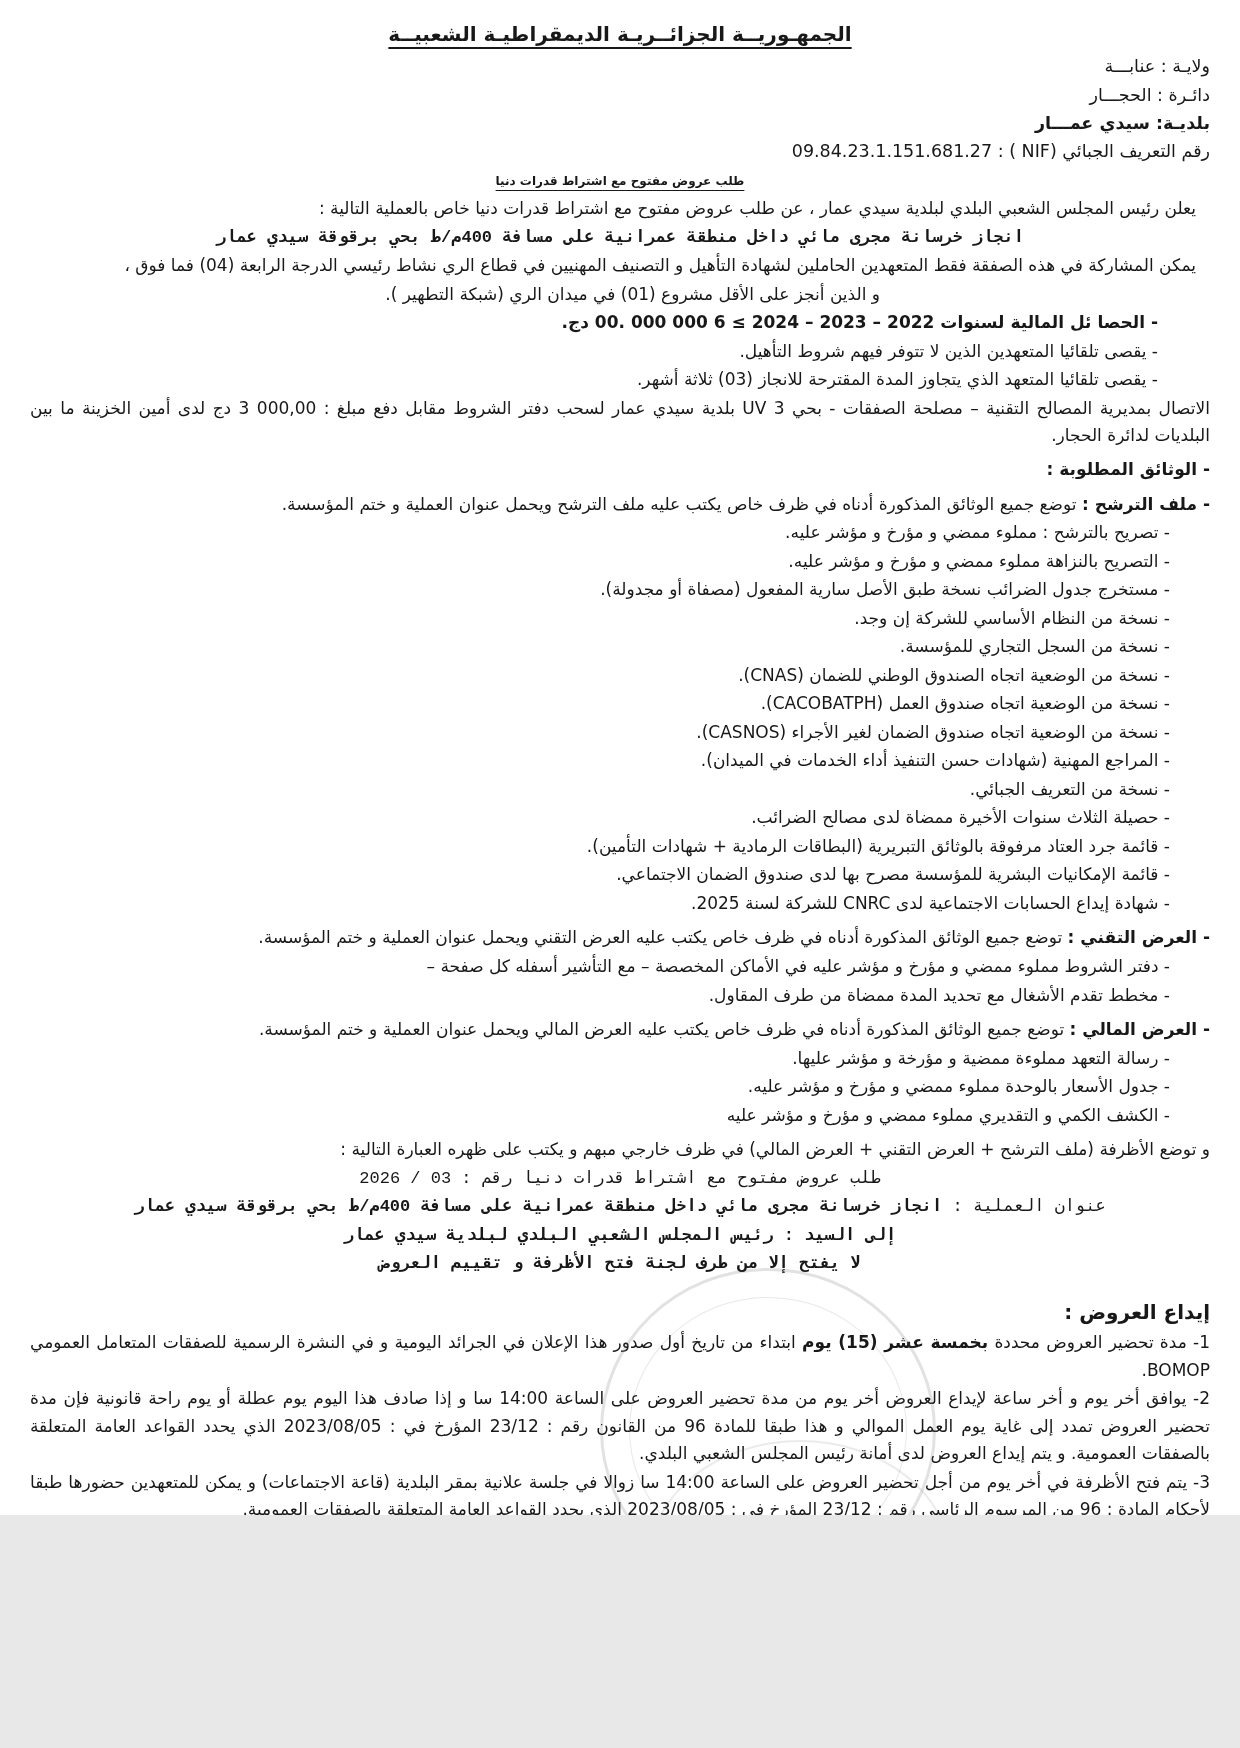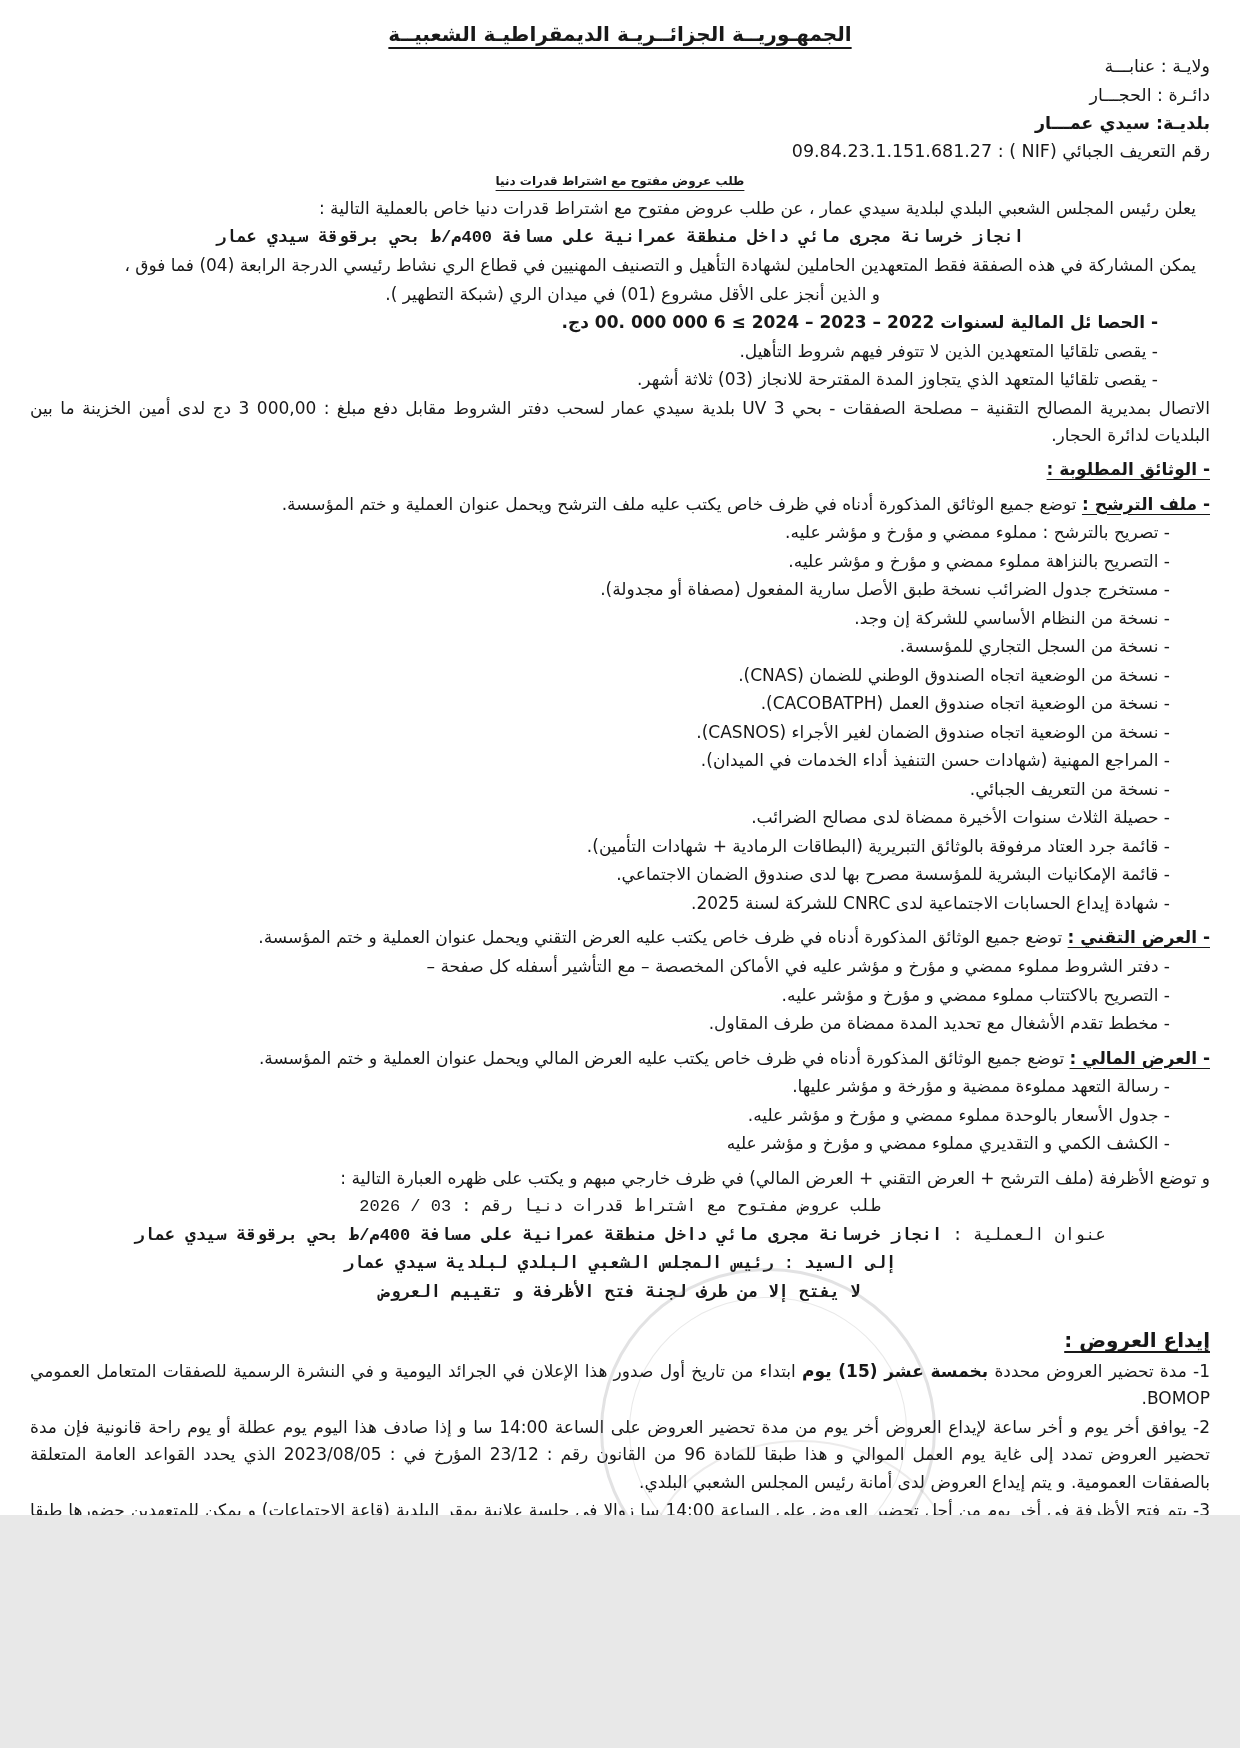--- a/index.html
+++ b/index.html
@@ -26,21 +26,21 @@
     text-decoration:underline;
     text-underline-offset:6px;
   }
   .admin{
     text-align:right;
     font-size:17.5px;
     margin-top:2px;
   }
   .admin p{margin:0;}
   .bold{font-weight:bold;}
-  .u{text-decoration:underline;text-underline-offset:4px;}
+  .u{text-underline-offset:4px;}
   .main-title{
     text-align:center;
     font-size:12px;
     font-weight:bold;
     text-decoration:underline;
     text-underline-offset:5px;
     margin:6px 0 4px 0;
   }
   .center{text-align:center;font-family:Liberation Mono, monospace;}
   .justify{text-align:justify;text-align-last:right;}
@@ -118,21 +118,20 @@
   <p class="item">- نسخة من الوضعية اتجاه صندوق الضمان لغير الأجراء (CASNOS).</p>
   <p class="item">- المراجع المهنية (شهادات حسن التنفيذ أداء الخدمات في الميدان).</p>
   <p class="item">- نسخة من التعريف الجبائي.</p>
   <p class="item">- حصيلة الثلاث سنوات الأخيرة ممضاة لدى مصالح الضرائب.</p>
   <p class="item">- قائمة جرد العتاد مرفوقة بالوثائق التبريرية (البطاقات الرمادية + شهادات التأمين).</p>
   <p class="item">- قائمة الإمكانيات البشرية للمؤسسة مصرح بها لدى صندوق الضمان الاجتماعي.</p>
   <p class="item">- شهادة إيداع الحسابات الاجتماعية لدى CNRC للشركة لسنة 2025.</p>
 
   <p class="sec"><span class="bold u">- العرض التقني :</span><span> توضع جميع الوثائق المذكورة أدناه في ظرف خاص يكتب عليه العرض التقني ويحمل عنوان العملية و ختم المؤسسة.</span></p>
   <p class="item">- دفتر الشروط مملوء ممضي و مؤرخ و مؤشر عليه في الأماكن المخصصة – مع التأشير أسفله كل صفحة –</p>
-  <p class="item">- التصريح بالاكتتاب مملوء ممضي و مؤرخ و مؤشر عليه.</p>
   <p class="item">- مخطط تقدم الأشغال مع تحديد المدة ممضاة من طرف المقاول.</p>
 
   <p class="sec"><span class="bold u">- العرض المالي :</span><span> توضع جميع الوثائق المذكورة أدناه في ظرف خاص يكتب عليه العرض المالي ويحمل عنوان العملية و ختم المؤسسة.</span></p>
   <p class="item">- رسالة التعهد مملوءة ممضية و مؤرخة و مؤشر عليها.</p>
   <p class="item">- جدول الأسعار بالوحدة مملوء ممضي و مؤرخ و مؤشر عليه.</p>
   <p class="item">- الكشف الكمي و التقديري مملوء ممضي و مؤرخ و مؤشر عليه</p>
 
   <p class="envnote">و توضع الأظرفة (ملف الترشح + العرض التقني + العرض المالي) في ظرف خارجي مبهم و يكتب على ظهره العبارة التالية :</p>
   <p class="center">طلب عروض مفتوح مع اشتراط قدرات دنيا رقم : 03 / 2026</p>
   <p class="center"><span>عنوان العملية : </span><span class="bold">انجاز خرسانة مجرى مائي داخل منطقة عمرانية على مسافة 400م/ط بحي برقوقة سيدي عمار</span></p>

